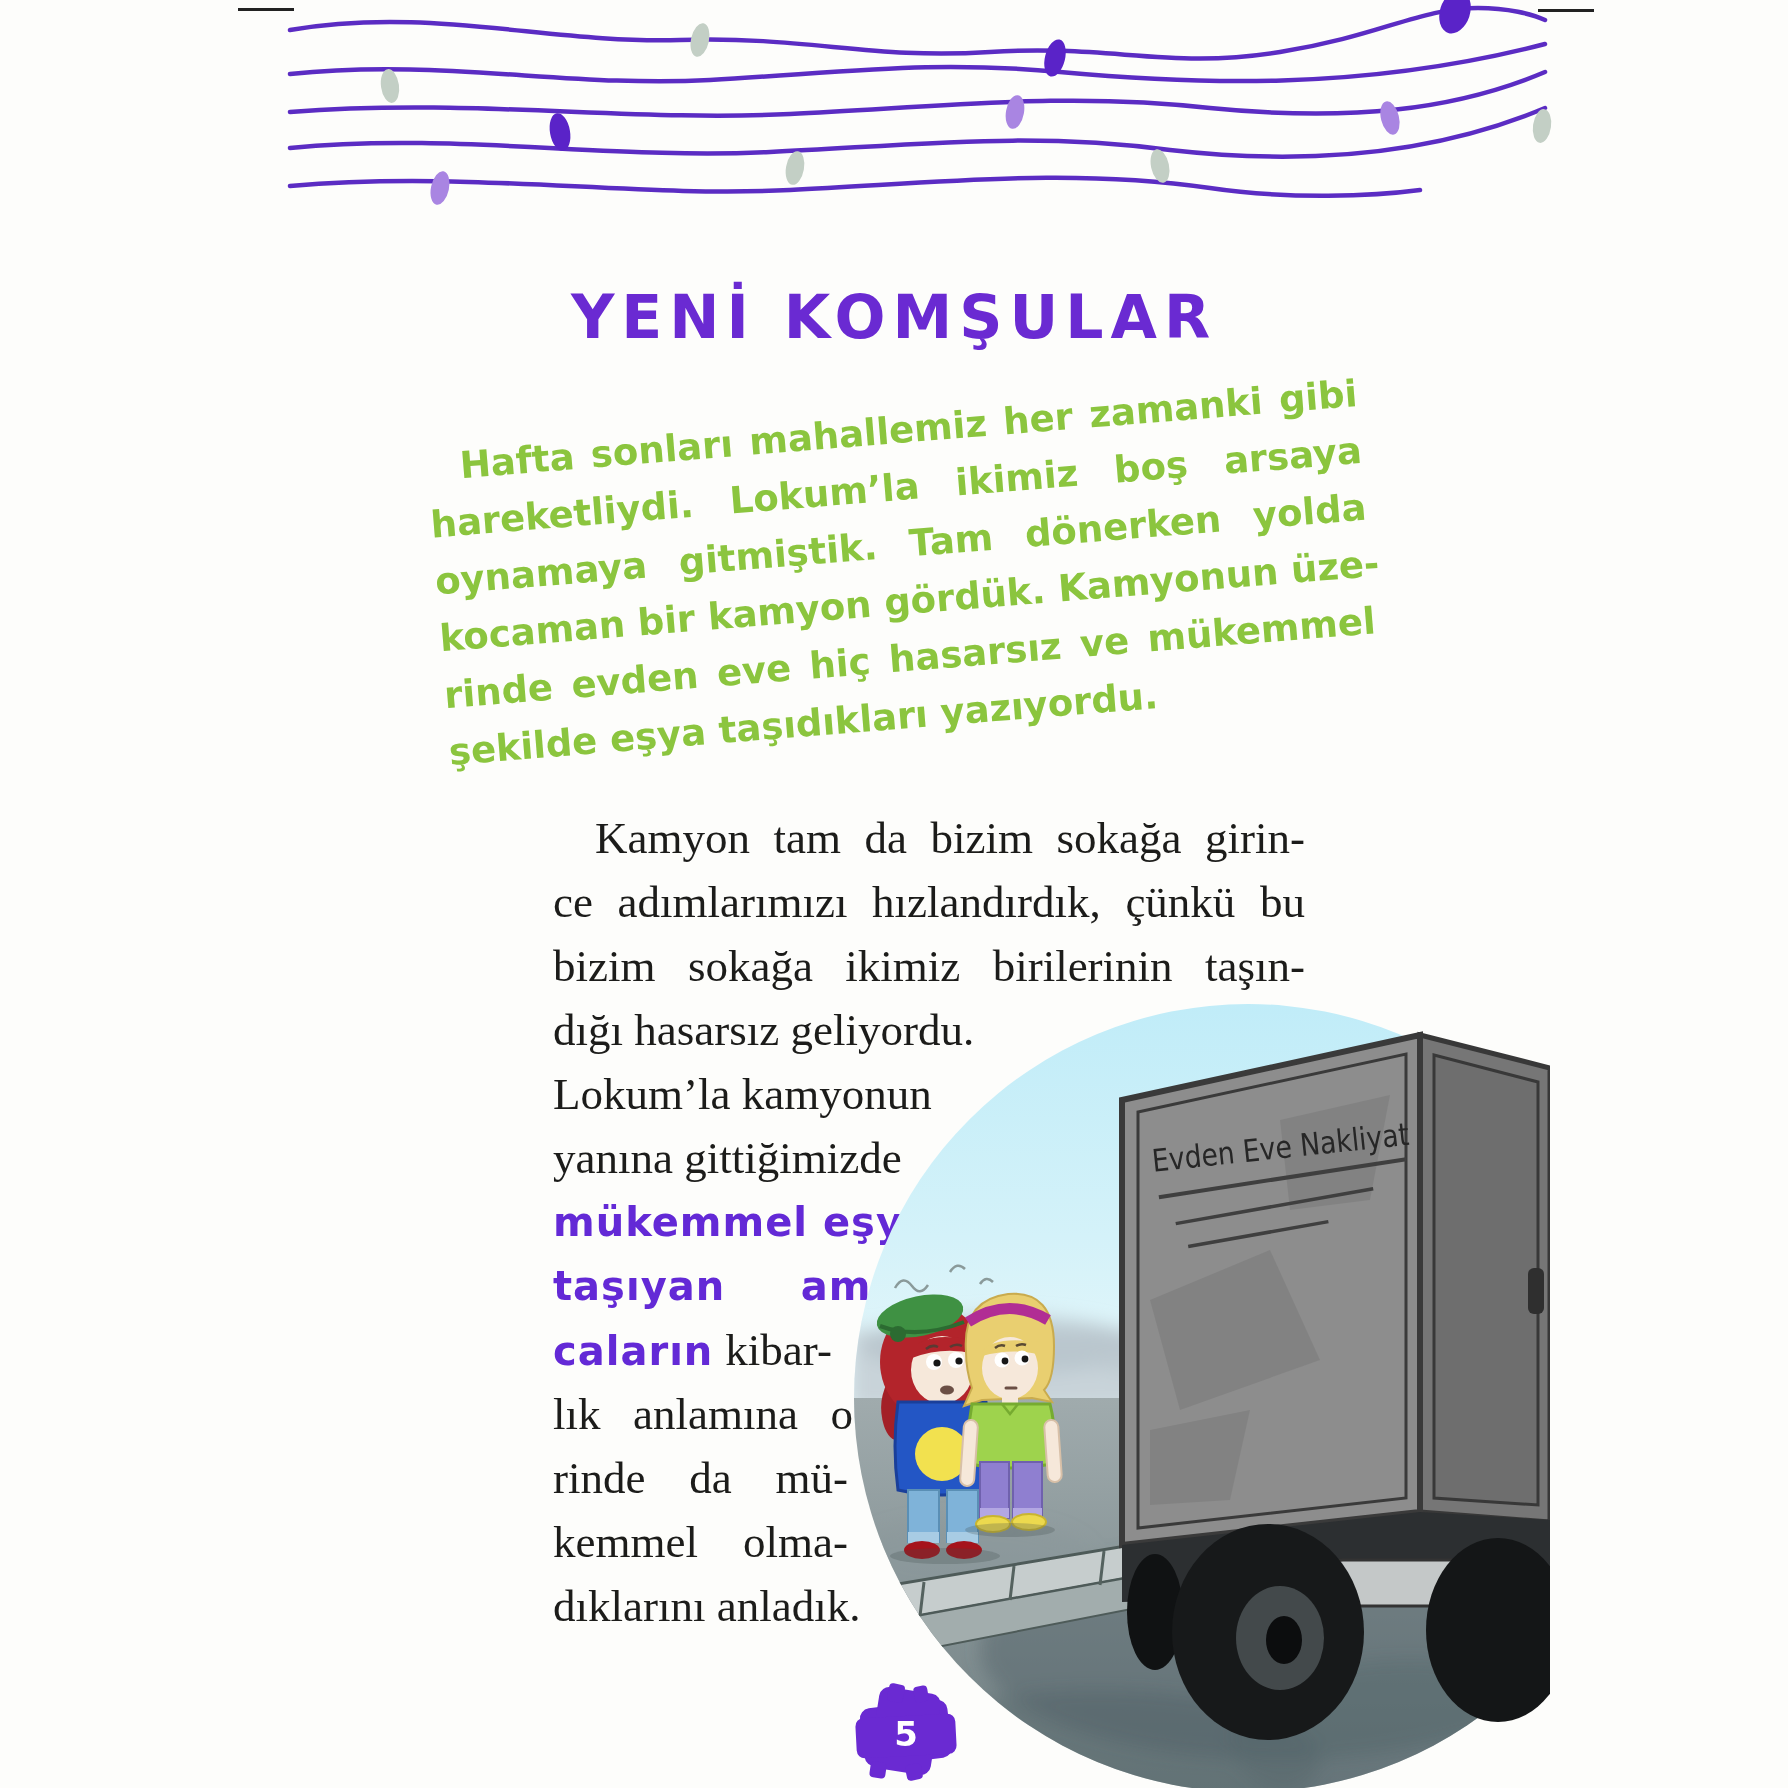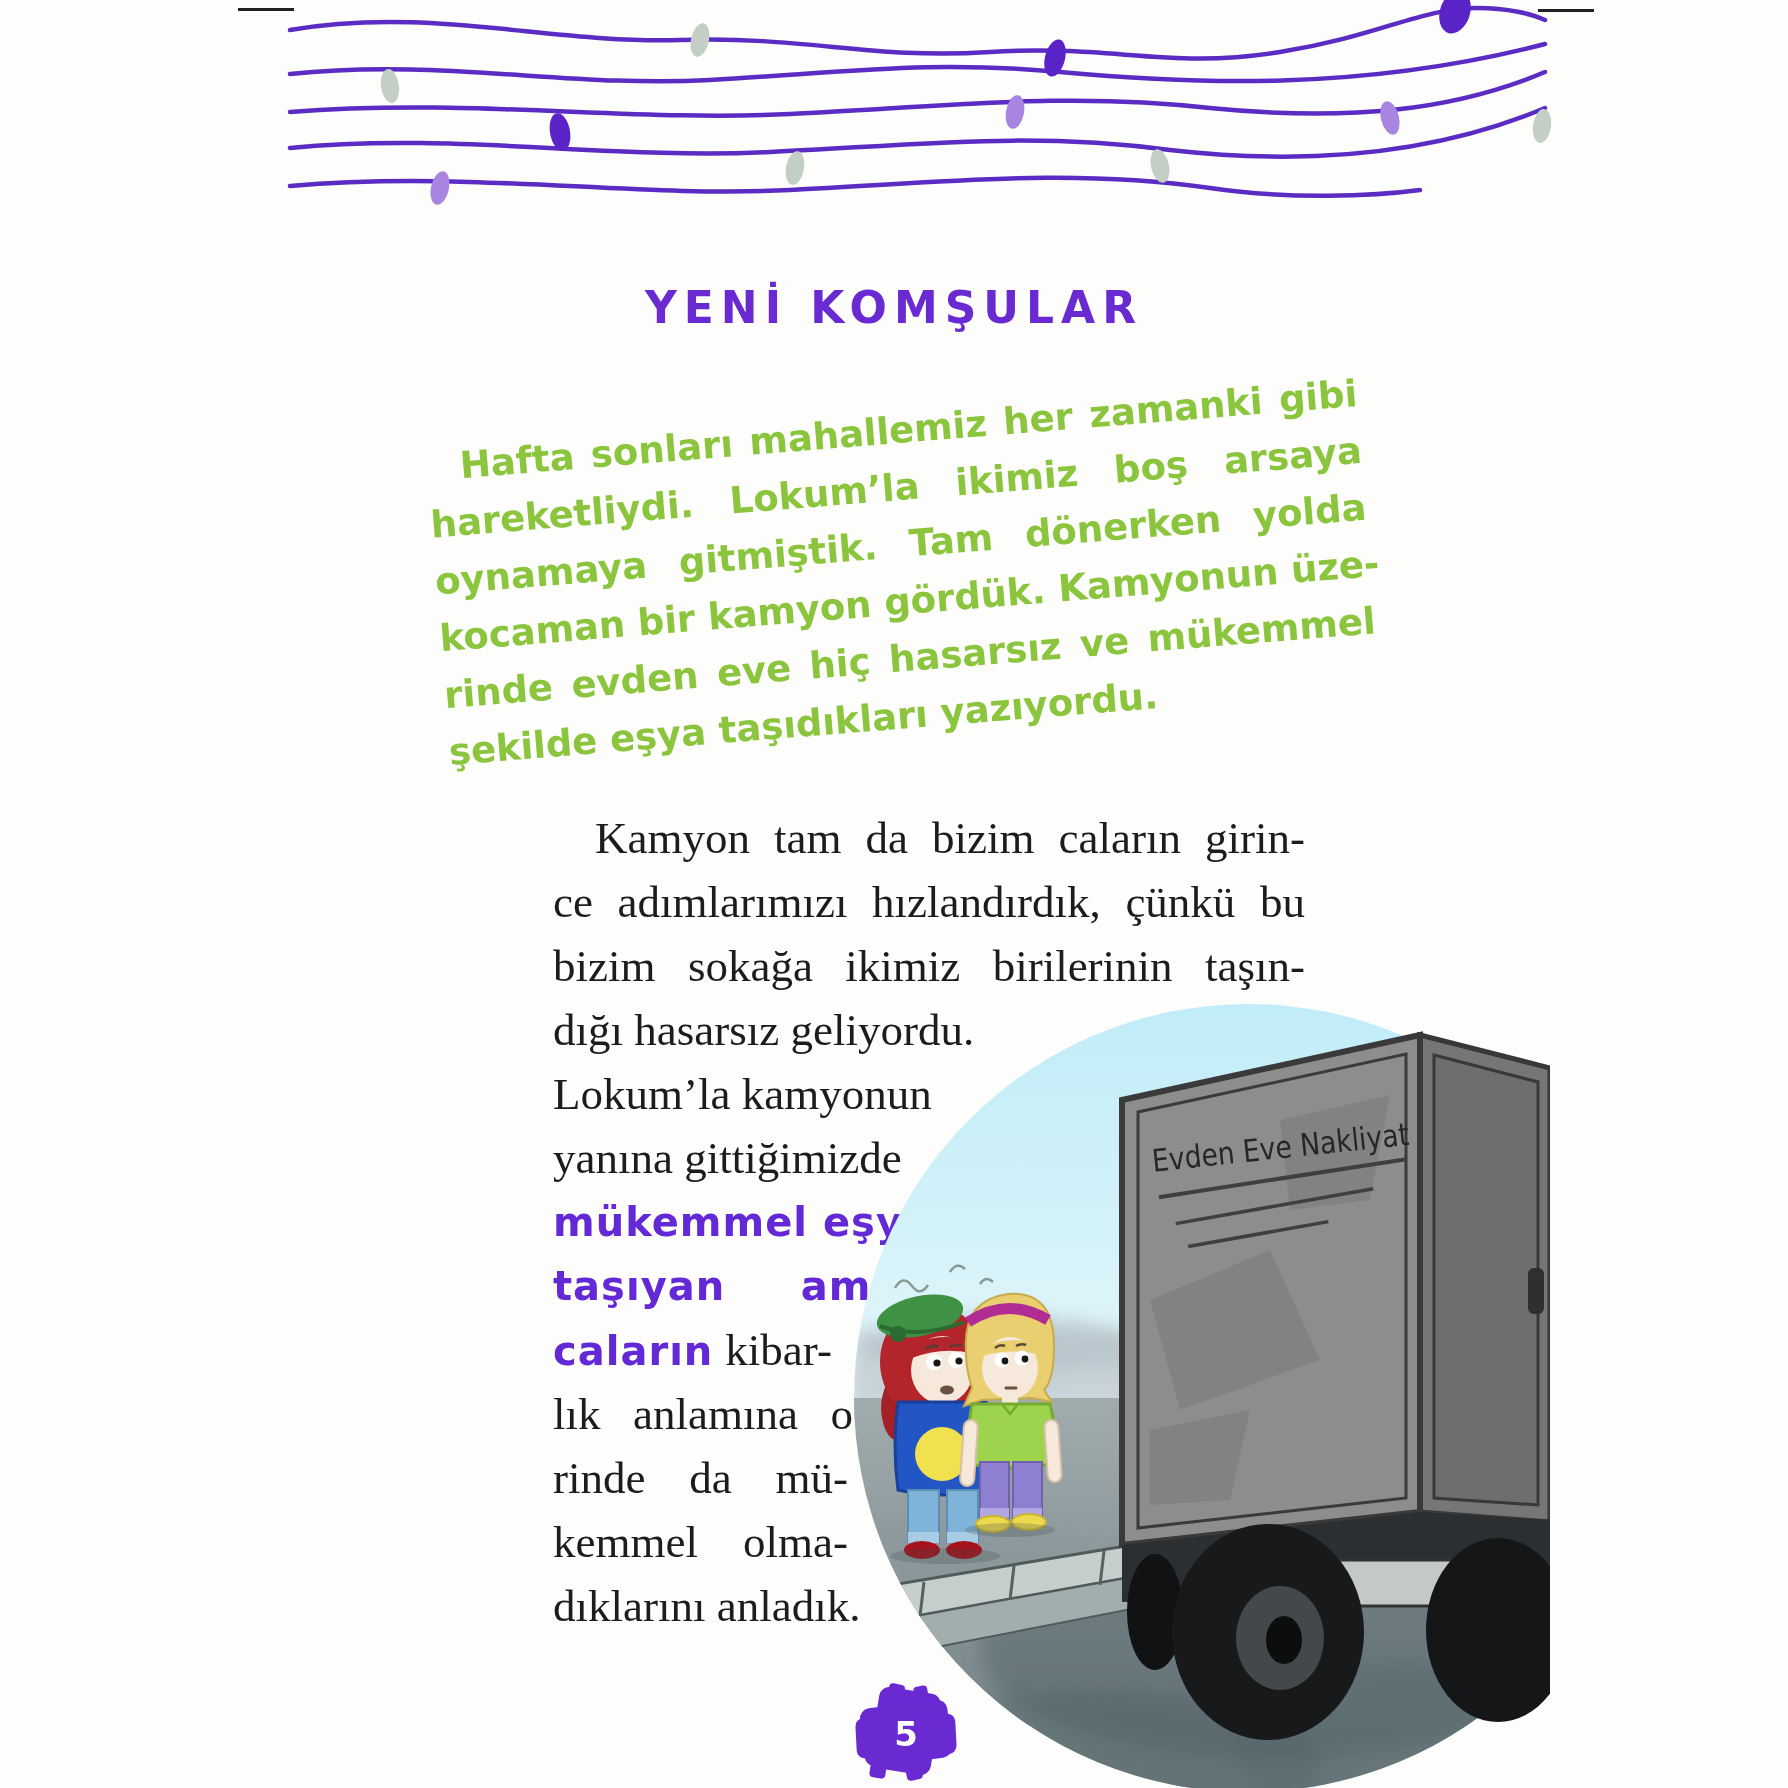--- a/index.html
+++ b/index.html
@@ -10,21 +10,21 @@
     overflow:hidden;
     font-family:"Liberation Serif",serif;
   }
   
   .deco{position:absolute;left:210px;top:0;width:1420px;height:210px;}
   
   .title{
     position:absolute;left:0;top:282px;width:1788px;
     text-align:center;
     font-family:"DejaVu Sans",sans-serif;
-    font-weight:bold;font-size:44px;letter-spacing:7px;
+    font-weight:bold;font-size:60px;letter-spacing:7px;
     color:#6a2ad2;
   }
   
   .intro{
     position:absolute;left:436px;top:402px;width:934px;
     transform:rotate(-4.6deg);transform-origin:50% 50%;
     font-family:"DejaVu Sans",sans-serif;
     font-weight:bold;font-size:37px;
     color:#8bc53e;
   }
@@ -93,21 +93,21 @@
   <div class="intro">
     <div class="iline first">Hafta sonları mahallemiz her zamanki gibi</div>
     <div class="iline">hareketliydi. Lokum’la ikimiz boş arsaya</div>
     <div class="iline">oynamaya gitmiştik. Tam dönerken yolda</div>
     <div class="iline">kocaman bir kamyon gördük. Kamyonun üze-</div>
     <div class="iline">rinde evden eve hiç hasarsız ve mükemmel</div>
     <div class="iline last">şekilde eşya taşıdıkları yazıyordu.</div>
   </div>
 
   <div class="body-text">
-    <div class="bline just indent">Kamyon tam da bizim caların girin-</div>
+    <div class="bline just indent">Kamyon tam da bizim sokağa girin-</div>
     <div class="bline just">ce adımlarımızı hızlandırdık, çünkü bu</div>
     <div class="bline just">bizim sokağa ikimiz birilerinin taşın-</div>
     <div class="bline">dığı hasarsız geliyordu.</div>
     <div class="bline">Lokum’la kamyonun</div>
     <div class="bline">yanına gittiğimizde</div>
     <div class="bline hl">mükemmel eşya</div>
     <div class="bline just hl w336">taşıyan am-</div>
     <div class="bline"><span class="hl">caların</span><span class="gap-left">kibar-</span></div>
     <div class="bline just w300">lık anlamına o</div>
     <div class="bline just w295">rinde da mü-</div>

